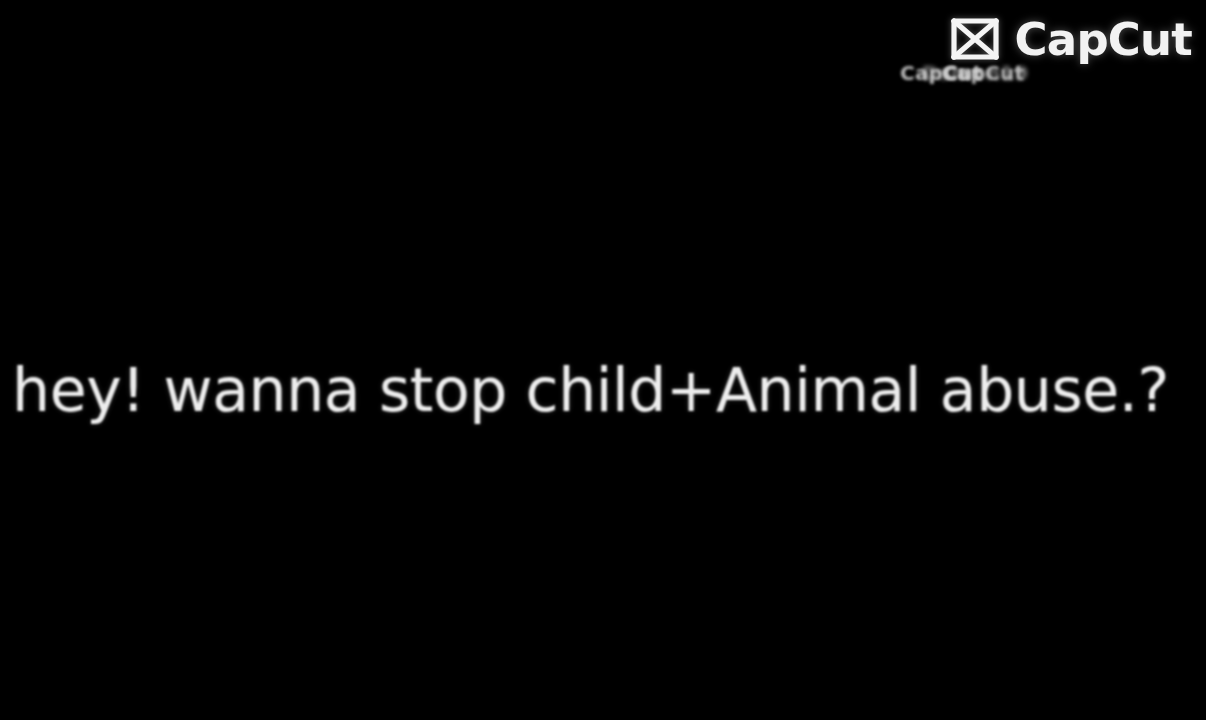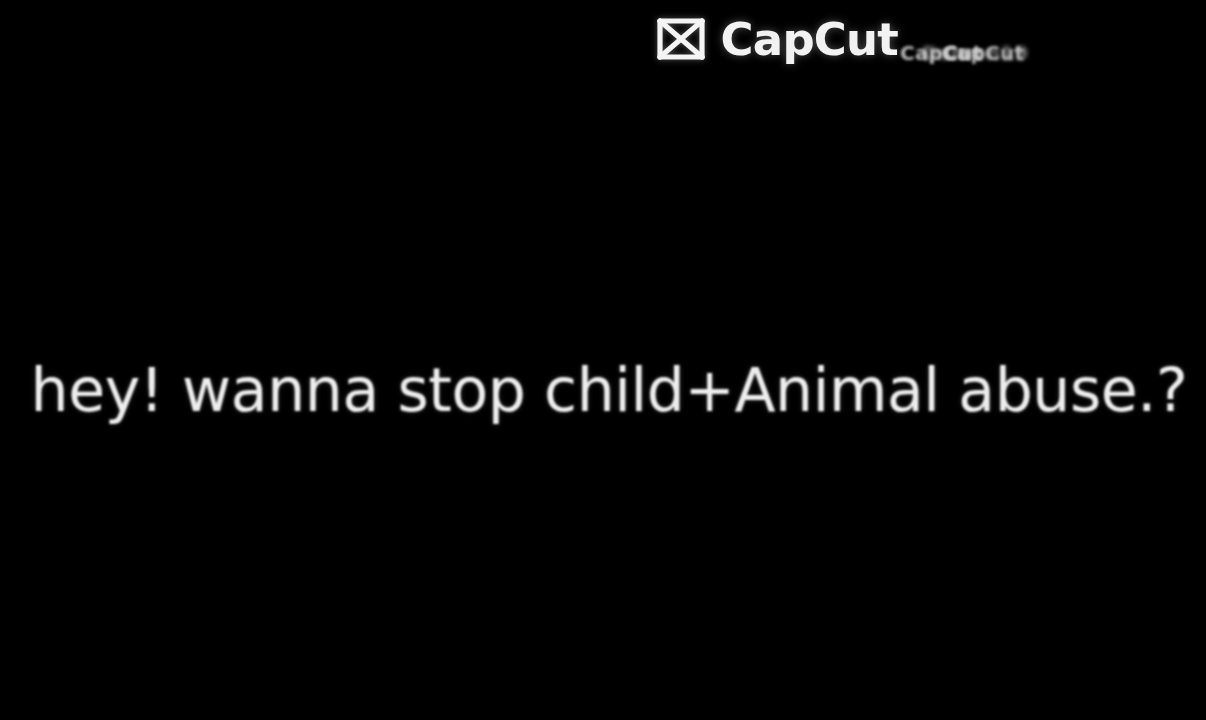--- a/index.html
+++ b/index.html
@@ -22,21 +22,21 @@
     background: #000000;
     overflow: hidden;
   }
 
   
   #capcut-watermark {
     position: absolute;
     top: 14px;
     right: 14px;
     display: flex;
-    flex-direction: row;
+    flex-direction: column;
     align-items: flex-end;
     pointer-events: none;
   }
   #capcut-brand-row {
     display: flex;
     align-items: center;
     gap: 9px;
   }
   #capcut-logo-icon {
     width: 62px;
@@ -89,21 +89,20 @@
     filter: blur(2.3px);
     opacity: 0.55;
   }
 
   
   #caption-text {
     position: absolute;
     left: 12px;
     right: 0;
     top: 358px;
-    text-align: center;
     font-family: "DejaVu Sans", sans-serif;
     font-size: 60px;
     line-height: 64px;
     font-weight: 400;
     letter-spacing: -0.4px;
     color: #ededed;
     white-space: nowrap;
     filter: blur(0.85px);
     text-shadow: 0 0 5px rgba(255,255,255,0.18);
   }

